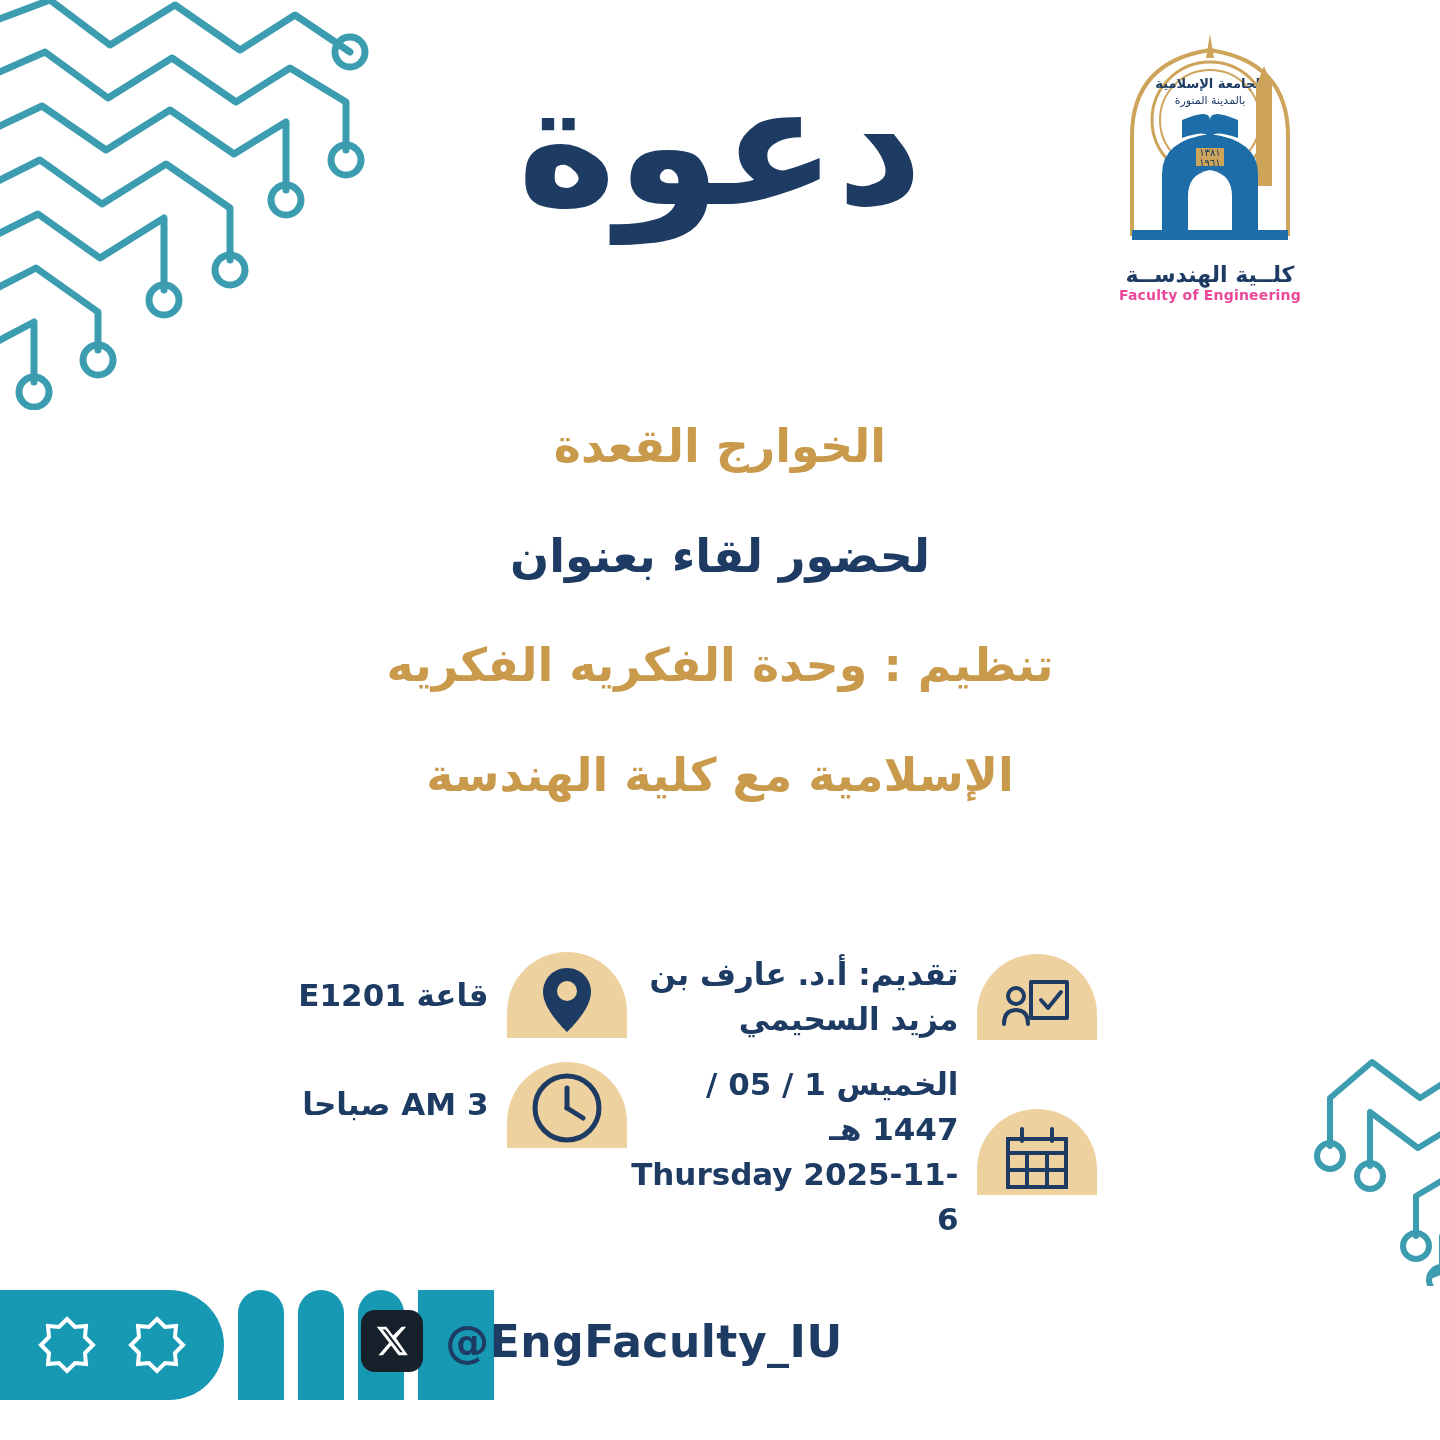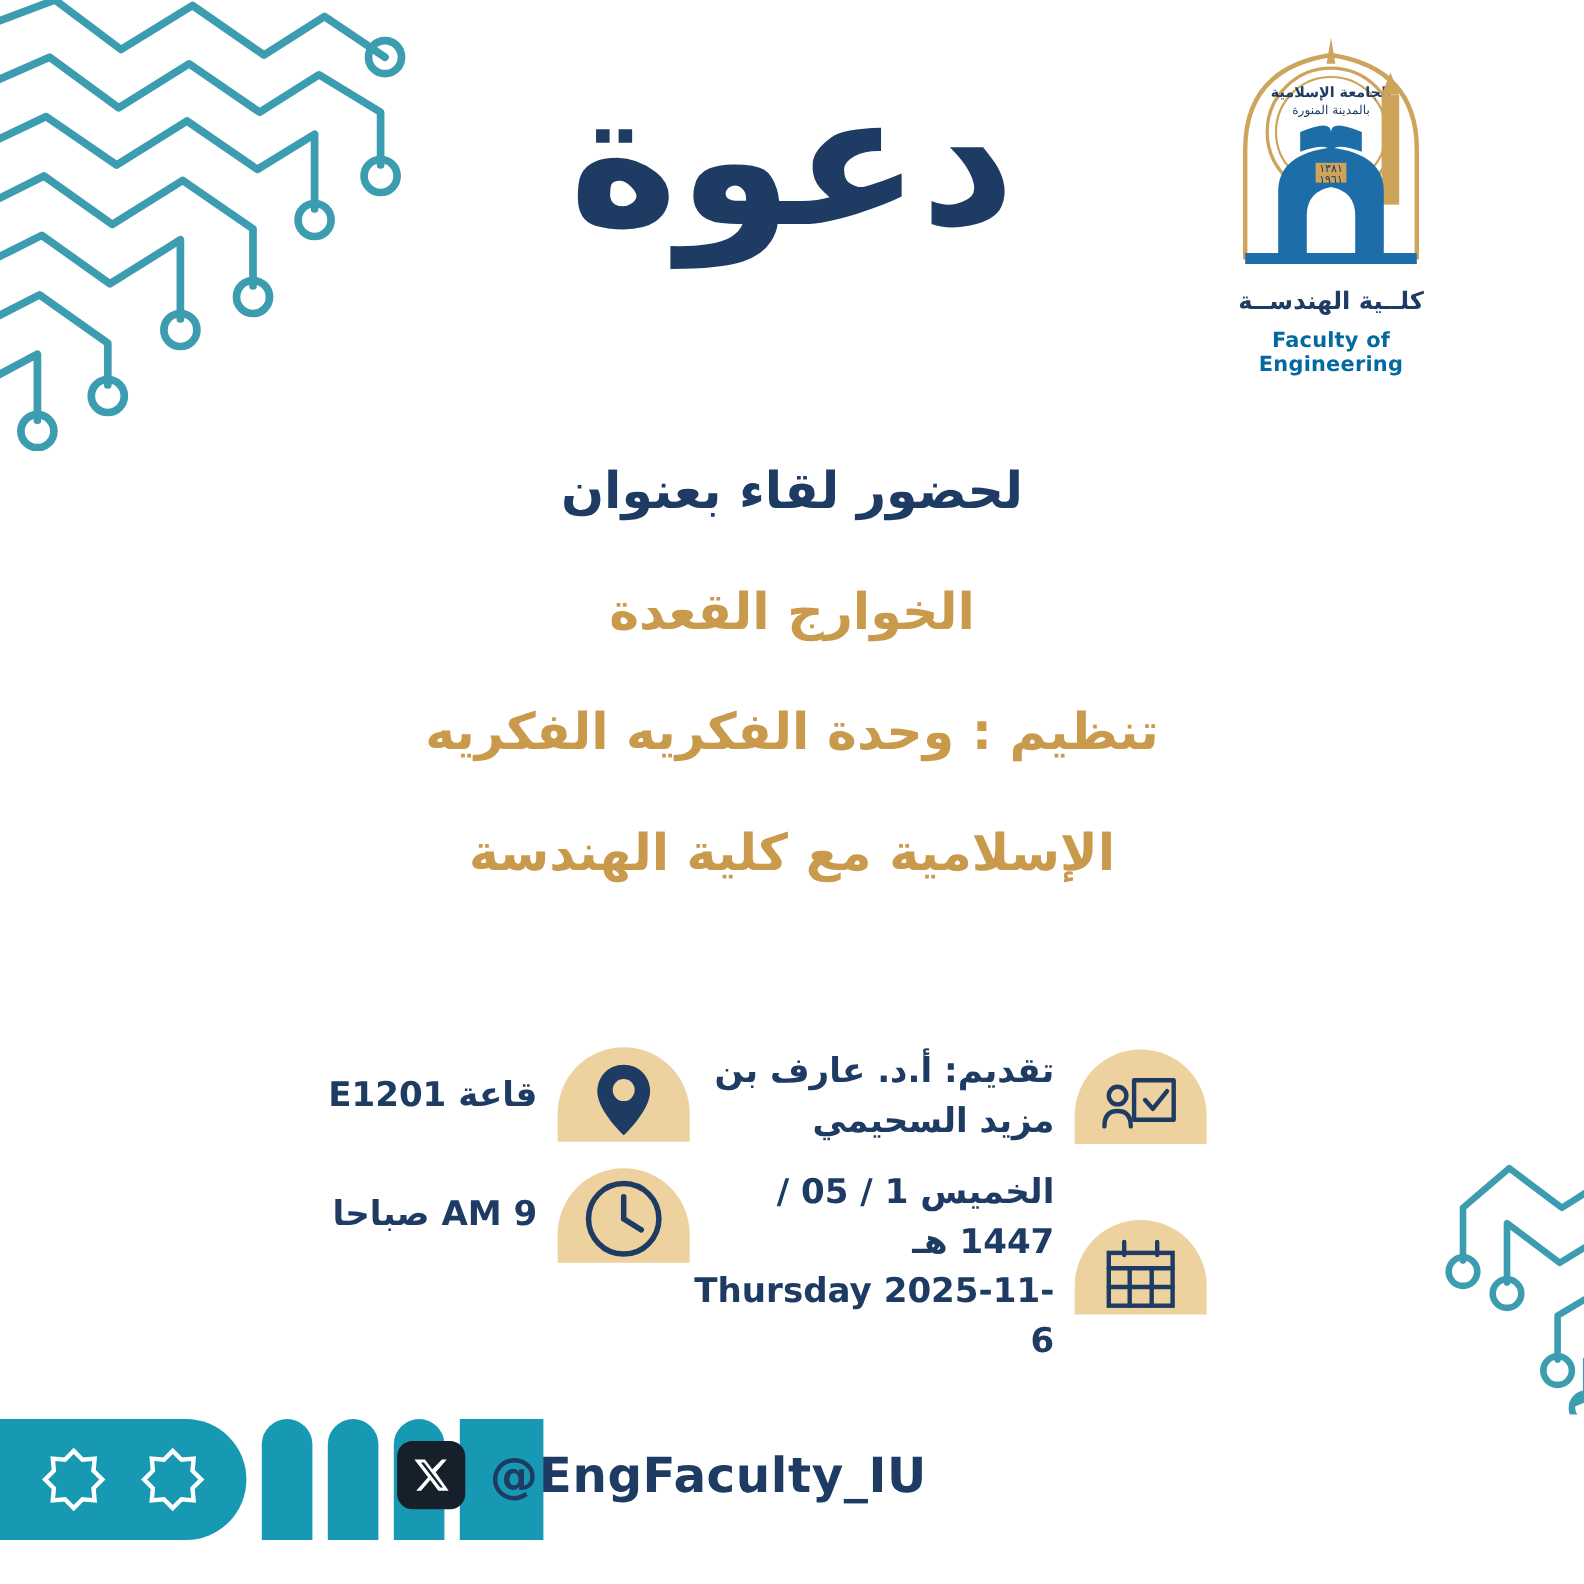--- a/index.html
+++ b/index.html
@@ -38,25 +38,25 @@
     text-align: center;
   }
   .logo-text-ar {
     font-size: 22px;
     font-weight: bold;
     color: #1d3b63;
     letter-spacing: 1px;
     margin-top: 2px;
   }
   .logo-text-en {
-    font-size: 19px;
-    font-weight: bold;
-    color: #0369a1;
+    font-size: 14px;
+    font-weight: bold;
+    color: #ec4899;
     letter-spacing: 0.2px;
-    margin-top: 11px;
+    margin-top: 0;
   }
 
   
   .headline {
     position: absolute;
     top: 58px;
     left: 0;
     width: 1440px;
     text-align: center;
     font-size: 168px;
@@ -258,22 +258,22 @@
 
       <rect x="22" y="202" width="156" height="10" fill="#1d6ea8"></rect>
     </svg>
     <div class="logo-text-ar">كلــية الهندســة</div>
     <div class="logo-text-en">Faculty of Engineering</div>
   </div>
 
   <div class="headline">دعوة</div>
 
   <div class="lines">
+    <p class="line gold title-line">الخوارج القعدة</p>
     <p class="line navy">لحضور لقاء بعنوان</p>
-    <p class="line gold title-line">الخوارج القعدة</p>
     <p class="line gold">تنظيم : وحدة الفكريه الفكريه</p>
     <p class="line gold">الإسلامية مع كلية الهندسة</p>
   </div>
 
   <div class="info">
 
     <div class="info-row">
 
       <div class="info-cell cell-right">
         <div class="icon-badge">
@@ -325,21 +325,21 @@
       <div class="info-cell cell-left">
         <div class="icon-badge">
           <svg width="76" height="76" viewBox="0 0 76 76">
             <circle cx="38" cy="38" r="32" fill="none" stroke="#1d3b63" stroke-width="5"></circle>
             <g stroke="#1d3b63" stroke-width="5" stroke-linecap="round">
               <line x1="38" y1="38" x2="38" y2="18"></line>
               <line x1="38" y1="38" x2="54" y2="48"></line>
             </g>
           </svg>
         </div>
-        <div class="info-text">9 AM صباحا</div>
+        <div class="info-text">3 AM صباحا</div>
       </div>
     </div>
 
   </div>
 
   <div class="footer-bars">
     <div class="bar b1"></div>
     <div class="bar b2"></div>
     <div class="bar b3"></div>
     <div class="bar b4"></div>

